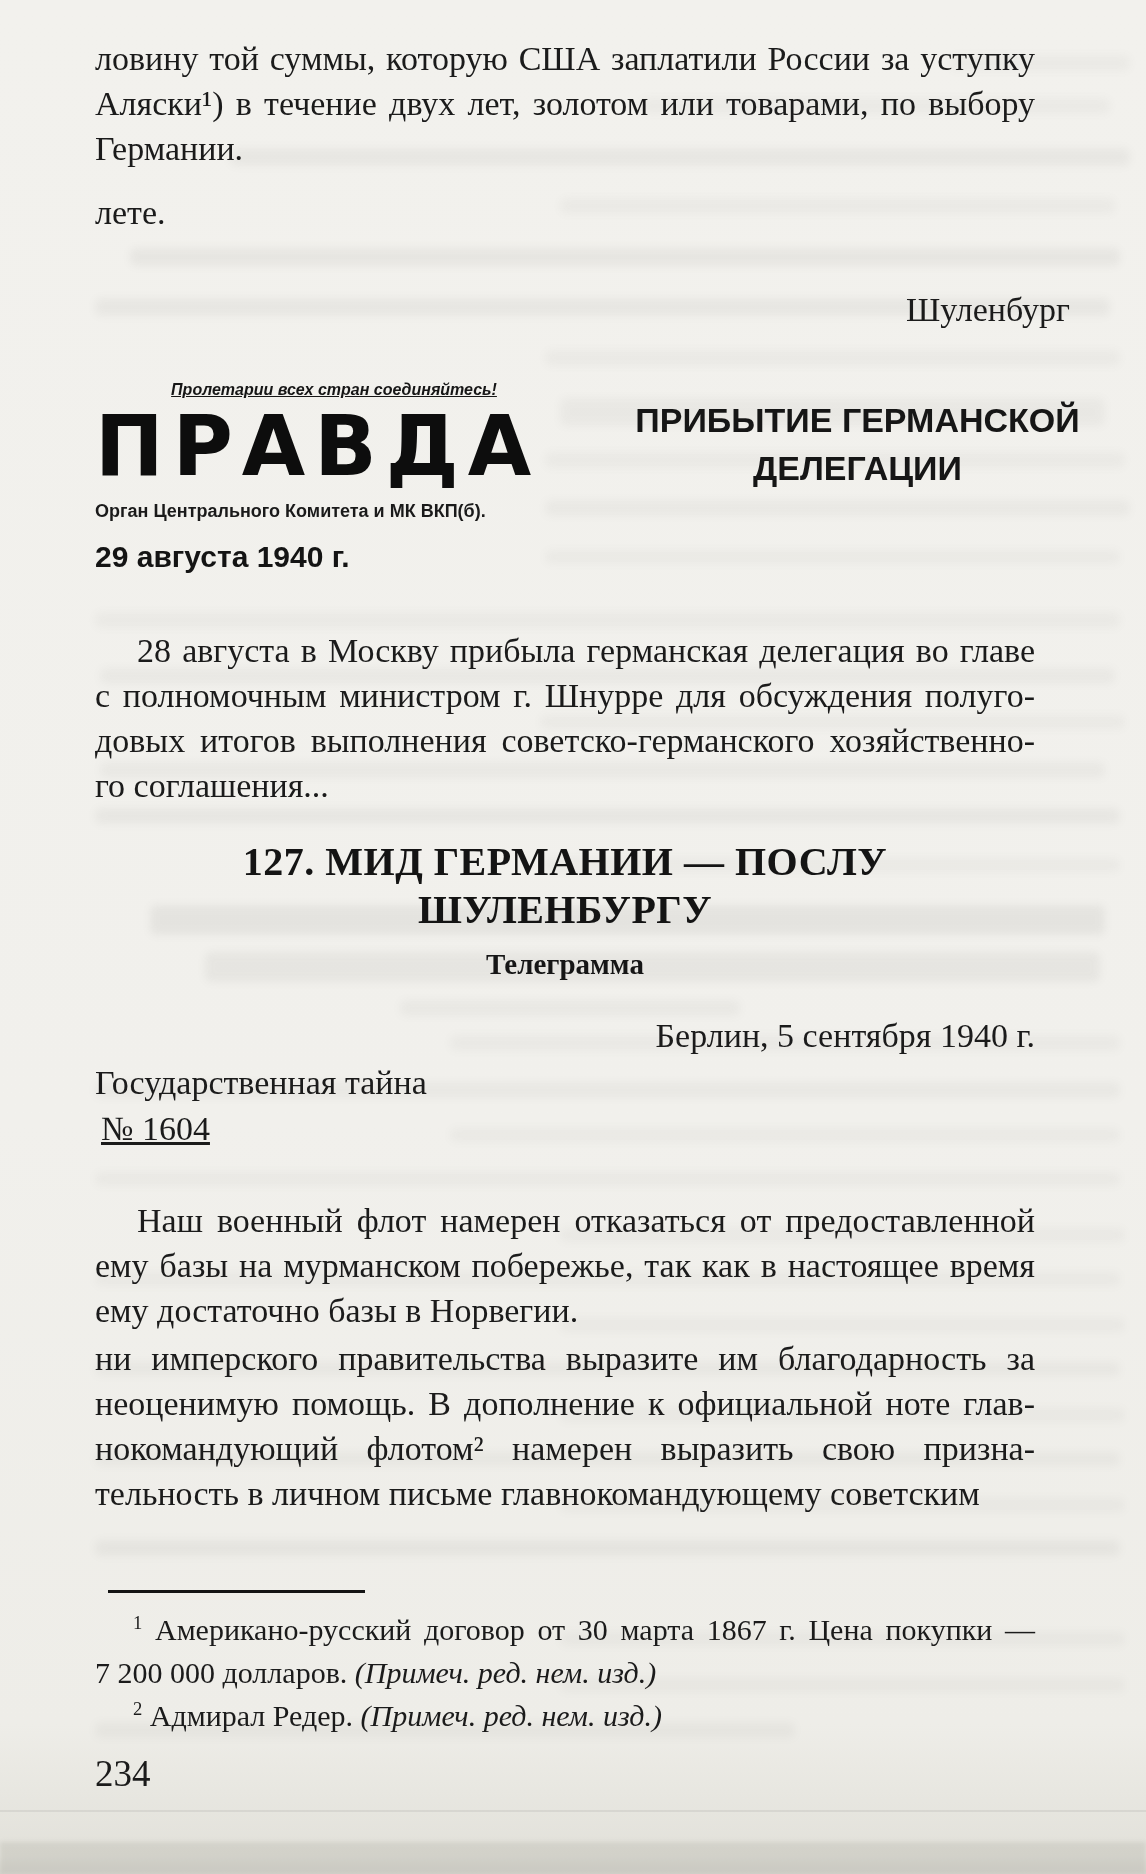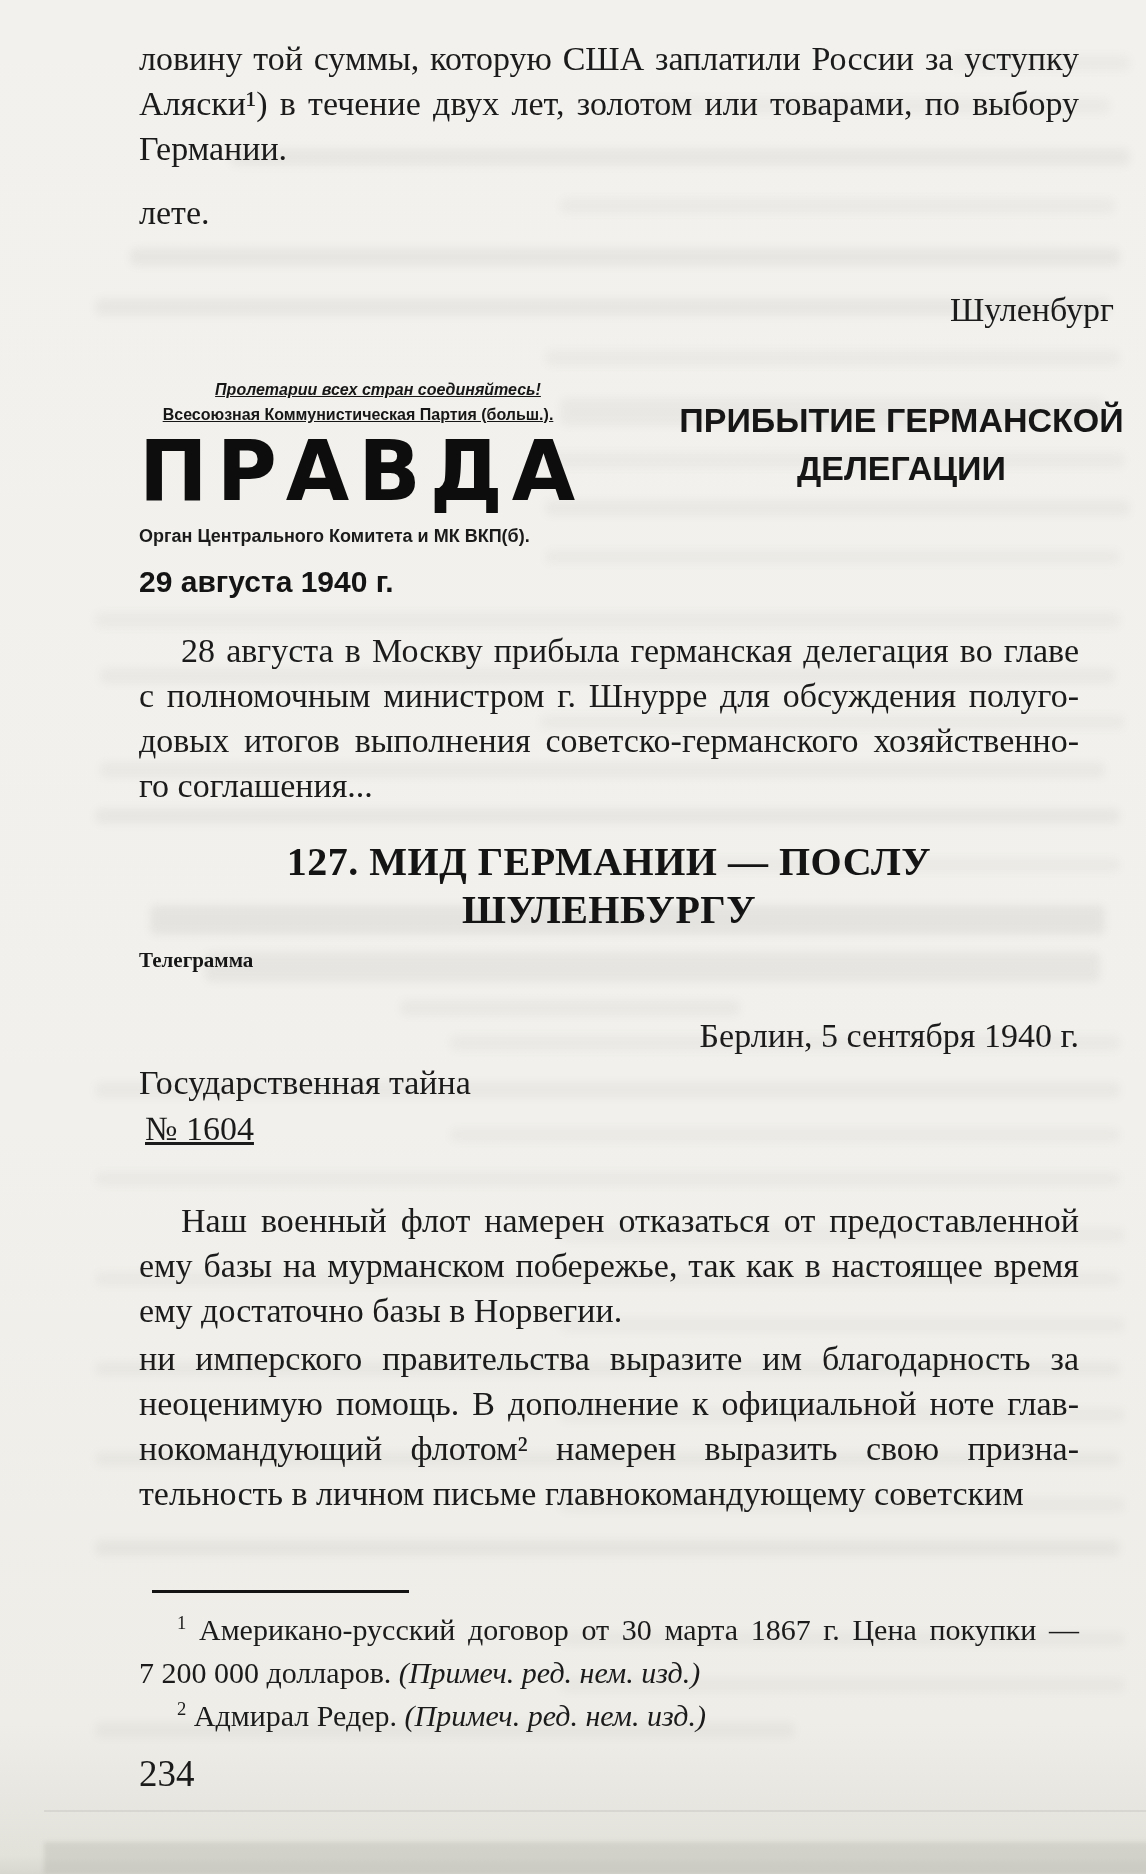--- a/index.html
+++ b/index.html
@@ -5,21 +5,21 @@
   html,body{margin:0;padding:0;background:#e8e7e2;}
   .page{
     position:relative;
     width:1146px;height:1874px;
     margin:0 auto;
     background:linear-gradient(180deg,#f2f1ed 0%,#f1f0ec 60%,#eeede8 92%,#e2e1da 99%,#d7d6cf 100%);
     overflow:hidden;
     font-family:"Liberation Serif", serif;
     color:#1a1a1a;
   }
-  .abs{position:absolute;margin-left:44px;}
+  .abs{position:absolute;}
   .serif{font-family:"Liberation Serif", serif;}
   .body-text{font-size:34px;line-height:45px;color:#1b1b1b;}
   .jline{text-align:justify;text-align-last:justify;}
   .lastline{text-align:left;text-align-last:left;}
   .indent{text-indent:42px;}
   sup{font-size:0.62em;line-height:0;vertical-align:super;}
   .ghost{position:absolute;background:#6e6d68;filter:blur(4px);border-radius:6px;pointer-events:none;}
 
   
   .masthead{left:95px;top:380px;width:438px;}
@@ -55,21 +55,21 @@
     font-weight:bold;font-size:34px;line-height:48px;
     text-align:center;color:#161616;
   }
   .doc-heading{
     left:95px;top:838px;width:940px;
     font-weight:bold;font-size:40px;line-height:48px;
     text-align:center;color:#141414;letter-spacing:0.5px;
   }
   .telegram-label{
     left:95px;top:948px;width:940px;
-    font-weight:bold;font-size:21px;color:#161616;
+    font-weight:bold;font-size:29px;text-align:center;color:#161616;
   }
   .dateline{left:95px;top:1013px;width:940px;text-align:right;}
   .classification{left:95px;top:1060px;width:940px;}
   .doc-number{left:101px;top:1106px;width:940px;text-decoration:underline;}
   .divider{left:108px;top:1590px;width:257px;height:3px;background:#141414;}
   .footnotes{left:95px;top:1608px;width:940px;font-size:30px;line-height:43px;color:#1b1b1b;}
   .fn-italic{font-style:italic;}
   .page-number{left:95px;top:1752px;width:770px;text-align:left;font-size:37px;color:#1b1b1b;}
   .bottom-line{left:0;top:1810px;width:1146px;height:2px;background:rgba(90,90,84,0.10);}
   .bottom-band{left:0;top:1842px;width:1146px;height:32px;background:rgba(140,138,130,0.18);filter:blur(2px);}
@@ -124,21 +124,20 @@
   </div>
 
   <div class="abs body-text" style="left:95px;top:190px;width:940px;">
     <div class="lastline">лете.</div>
   </div>
 
   <div class="abs body-text" style="left:95px;top:287px;width:975px;text-align:right;">Шуленбург</div>
 
   <div class="abs masthead">
     <div class="slogan">Пролетарии всех стран соединяйтесь!</div>
-    <div class="party-line">Всесоюзная Коммунистическая Партия (больш.).</div>
     <div class="pravda-logo">ПРАВДА</div>
     <div class="organ-line">Орган Центрального Комитета и МК ВКП(б).</div>
     <div class="issue-date">29 августа 1940 г.</div>
   </div>
 
   <div class="abs headline">
     <div>ПРИБЫТИЕ ГЕРМАНСКОЙ</div>
     <div>ДЕЛЕГАЦИИ</div>
   </div>
 

